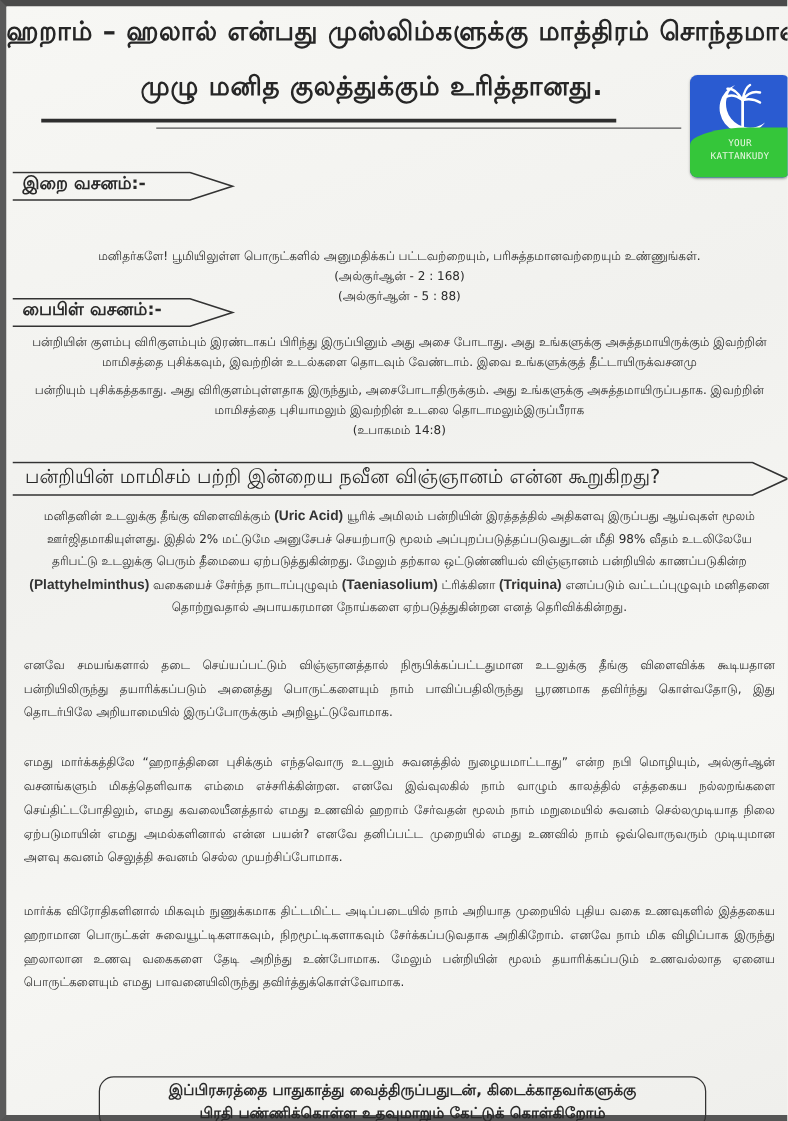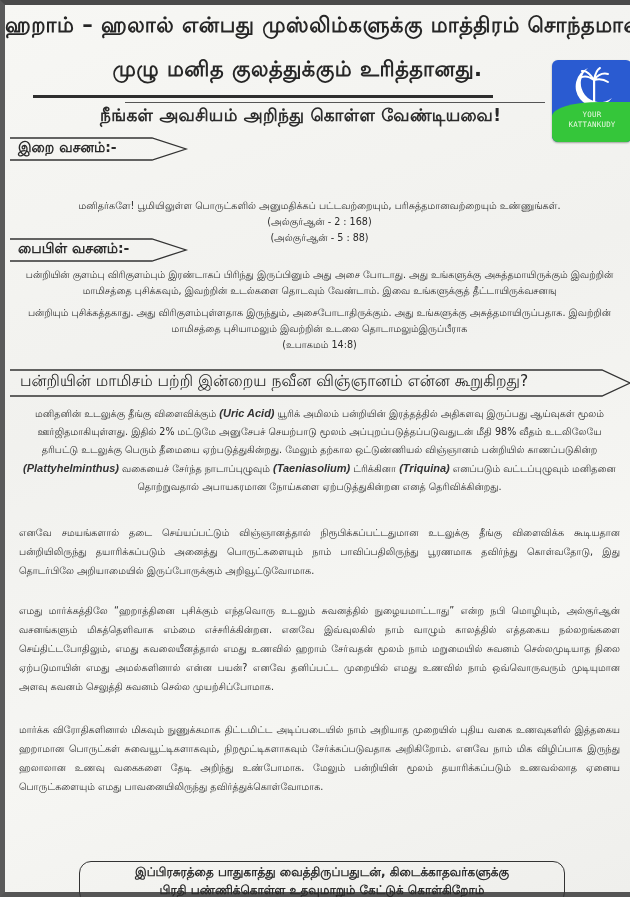--- a/index.html
+++ b/index.html
@@ -60,21 +60,21 @@
     .tag svg { position: absolute; left: 0; top: 0; }
     .tag span { position: absolute; left: 8px; top: 2px; }
 
     .para {
       position: absolute; left: 14px; right: 10px;
       font-size: 9.6px; line-height: 16px; color: #2a2a2a;
     }
     .center { text-align: center; }
     .justify { text-align: justify; text-align-last: left; }
     .ref { display: block; text-align: center; }
-    .en { font-family: "Liberation Sans", sans-serif; font-weight: bold; font-size: 11px; color: #333; font-style: italic; }
+    .en { font-family: "Liberation Sans", sans-serif; font-weight: bold; font-size: 11px; color: #333; }
 
     .big-tag {
       position: absolute; left: 5px; top: 364px; width: 622px; height: 26px;
     }
     .big-tag svg { position: absolute; left: 0; top: 0; }
     .big-tag span {
       position: absolute; left: 10px; top: 3px; font-size: 15.5px;
       font-weight: normal; color: #262626; white-space: nowrap;
     }
     .closing {
@@ -100,42 +100,41 @@
       <rect x="27" y="16" width="2.2" height="22" fill="#ffffff"></rect>
       <path d="M28 16 Q20 10 14 14 M28 16 Q22 6 16 7 M28 16 Q34 8 42 10 M28 16 Q36 14 42 18 M28 16 Q30 6 34 4" stroke="#ffffff" stroke-width="2" fill="none" stroke-linecap="round"></path>
     </svg>
     <div class="green"></div>
     <div class="text">
       <div>YOUR</div>
       <div>KATTANKUDY</div>
     </div>
   </div>
 
-  <div class="subtitle">நீங்கள் அவசியம் அறிந்து கொள்ள வேண்டியவை!</div>
 
   <div class="tag" style="top:132px; width:180px;">
     <svg width="180" height="24" viewBox="0 0 180 24">
       <path d="M0 1 H142 L176 12 L142 23 H0" fill="none" stroke="#333" stroke-width="1.3"></path>
     </svg>
     <span>இறை வசனம்:-</span>
   </div>
   <div class="para center" style="top:160px;margin-top:33px;">
     <span>மனிதர்களே! பூமியிலுள்ள பொருட்களில் அனுமதிக்கப் பட்டவற்றையும், பரிசுத்தமானவற்றையும் உண்ணுங்கள்.</span>
     <span class="ref">(அல்குர்ஆன் - 2 : 168)</span>
     <span class="ref">(அல்குர்ஆன் - 5 : 88)</span>
   </div>
 
   <div class="tag" style="top:233px; width:180px;">
     <svg width="180" height="24" viewBox="0 0 180 24">
       <path d="M0 1 H142 L176 12 L142 23 H0" fill="none" stroke="#333" stroke-width="1.3"></path>
     </svg>
     <span>பைபிள் வசனம்:-</span>
   </div>
   <div class="para center" style="top:262px;">
-    <span>பன்றியின் குளம்பு விரிகுளம்பும் இரண்டாகப் பிரிந்து இருப்பினும் அது அசை போடாது. அது உங்களுக்கு அசுத்தமாயிருக்கும் இவற்றின் மாமிசத்தை புசிக்கவும், இவற்றின் உடல்களை தொடவும் வேண்டாம். இவை உங்களுக்குத் தீட்டாயிருக்வசனஙு</span>
+    <span>பன்றியின் குளம்பு விரிகுளம்பும் இரண்டாகப் பிரிந்து இருப்பினும் அது அசை போடாது. அது உங்களுக்கு அசுத்தமாயிருக்கும் இவற்றின் மாமிசத்தை புசிக்கவும், இவற்றின் உடல்களை தொடவும் வேண்டாம். இவை உங்களுக்குத் தீட்டாயிருக்வசனமு</span>
     <span style="display:block; margin-top:6px;">பன்றியும் புசிக்கத்தகாது. அது விரிகுளம்புள்ளதாக இருந்தும், அசைபோடாதிருக்கும். அது உங்களுக்கு அசுத்தமாயிருப்பதாக. இவற்றின் மாமிசத்தை புசியாமலும் இவற்றின் உடலை தொடாமலும்இருப்பீராக</span>
     <span class="ref">(உபாகமம் 14:8)</span>
   </div>
 
   <div class="big-tag">
     <svg width="622" height="28" viewBox="0 0 622 28">
       <path d="M0 1 H592 L620 14 L592 27 H0" fill="none" stroke="#333" stroke-width="1.3"></path>
     </svg>
     <span>பன்றியின் மாமிசம் பற்றி இன்றைய நவீன விஞ்ஞானம் என்ன கூறுகிறது?</span>
   </div>

